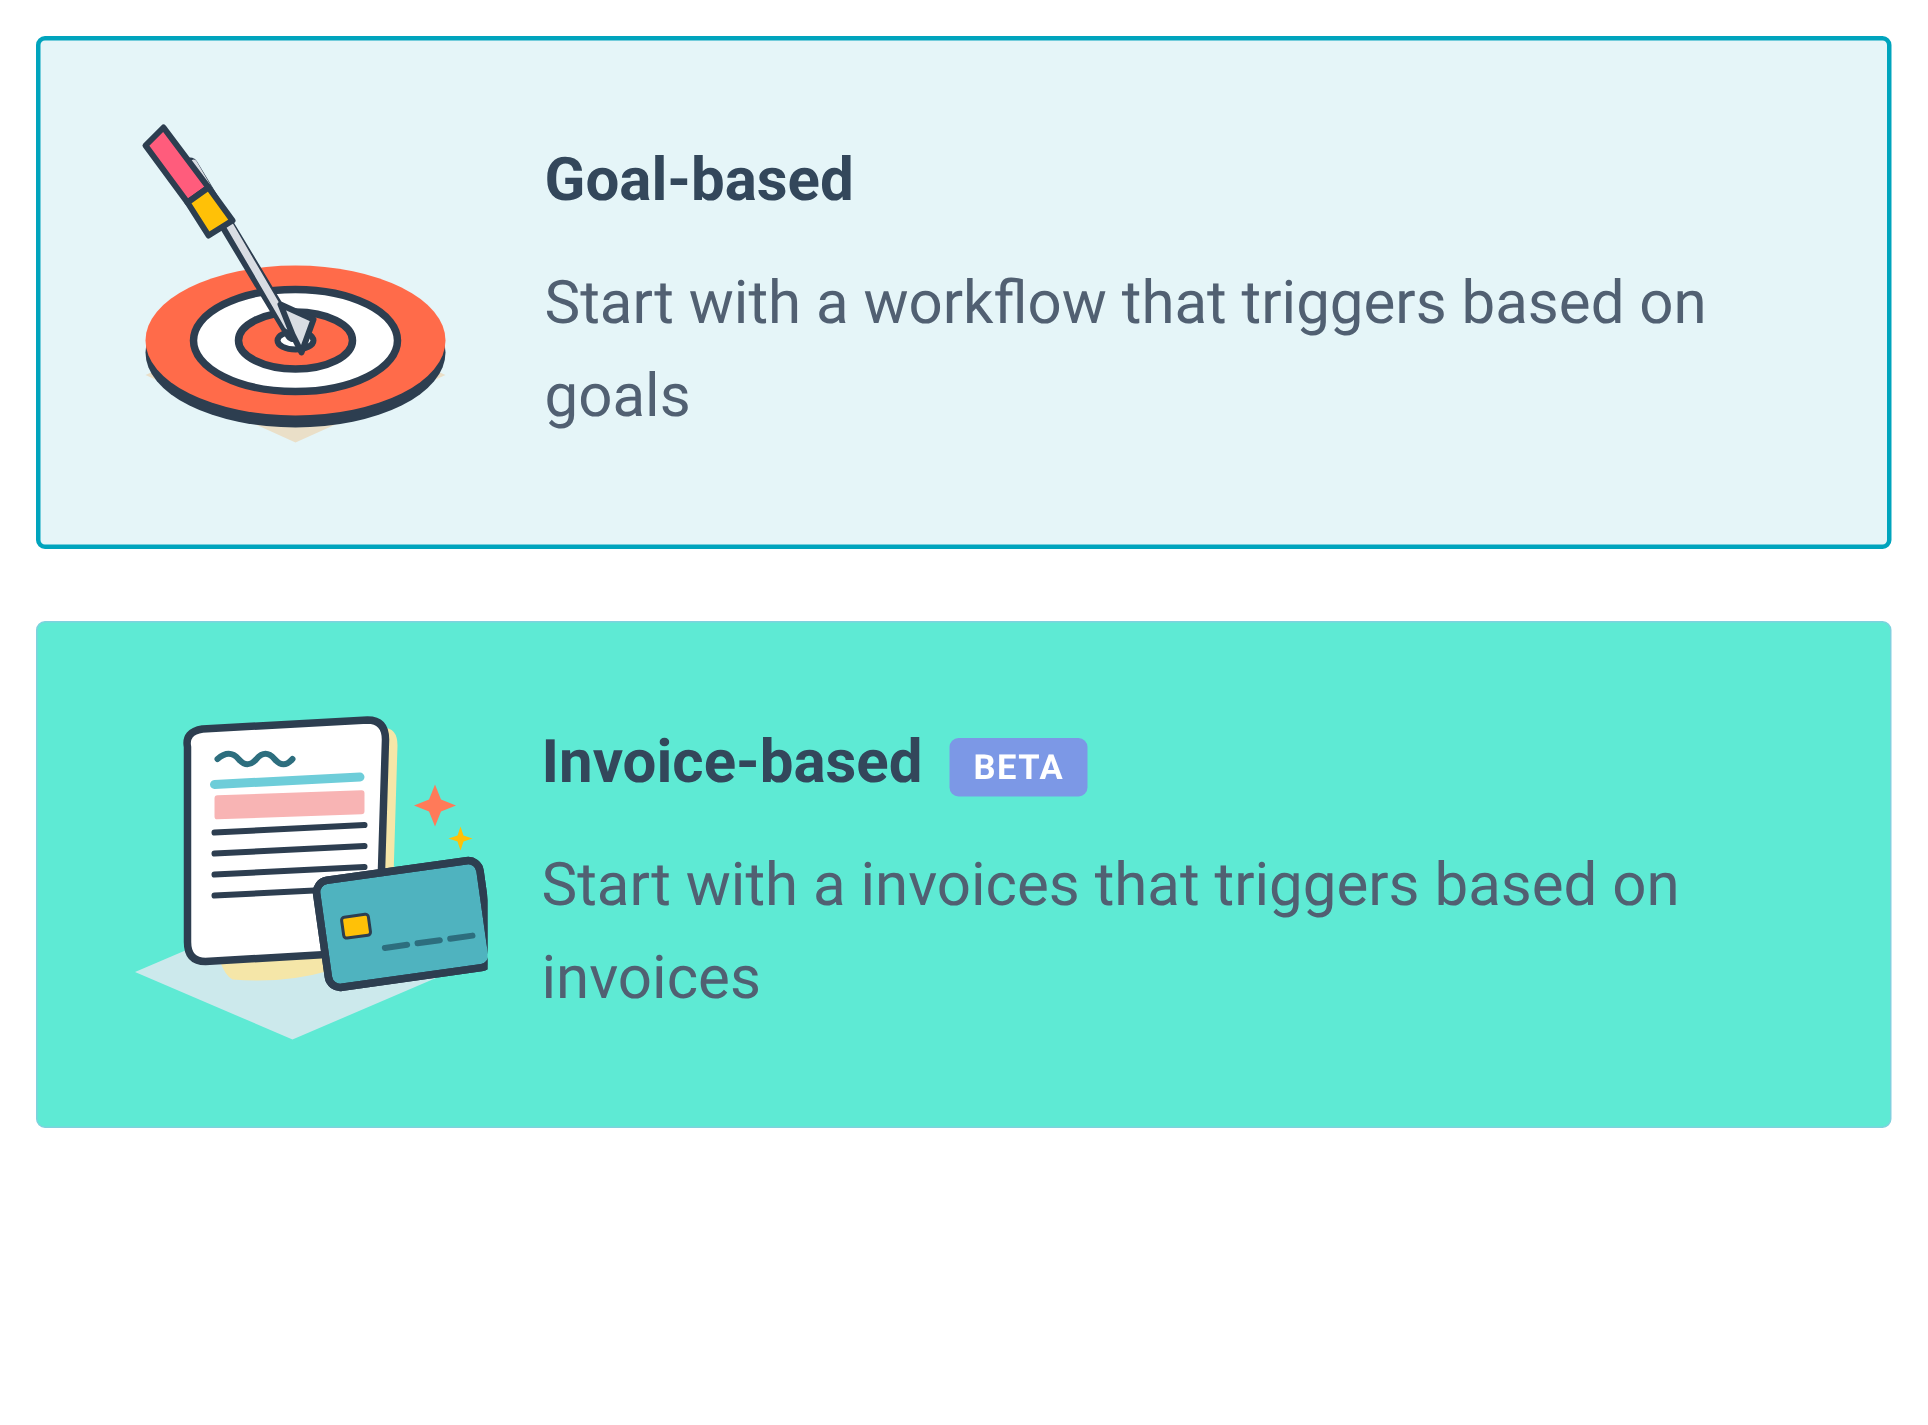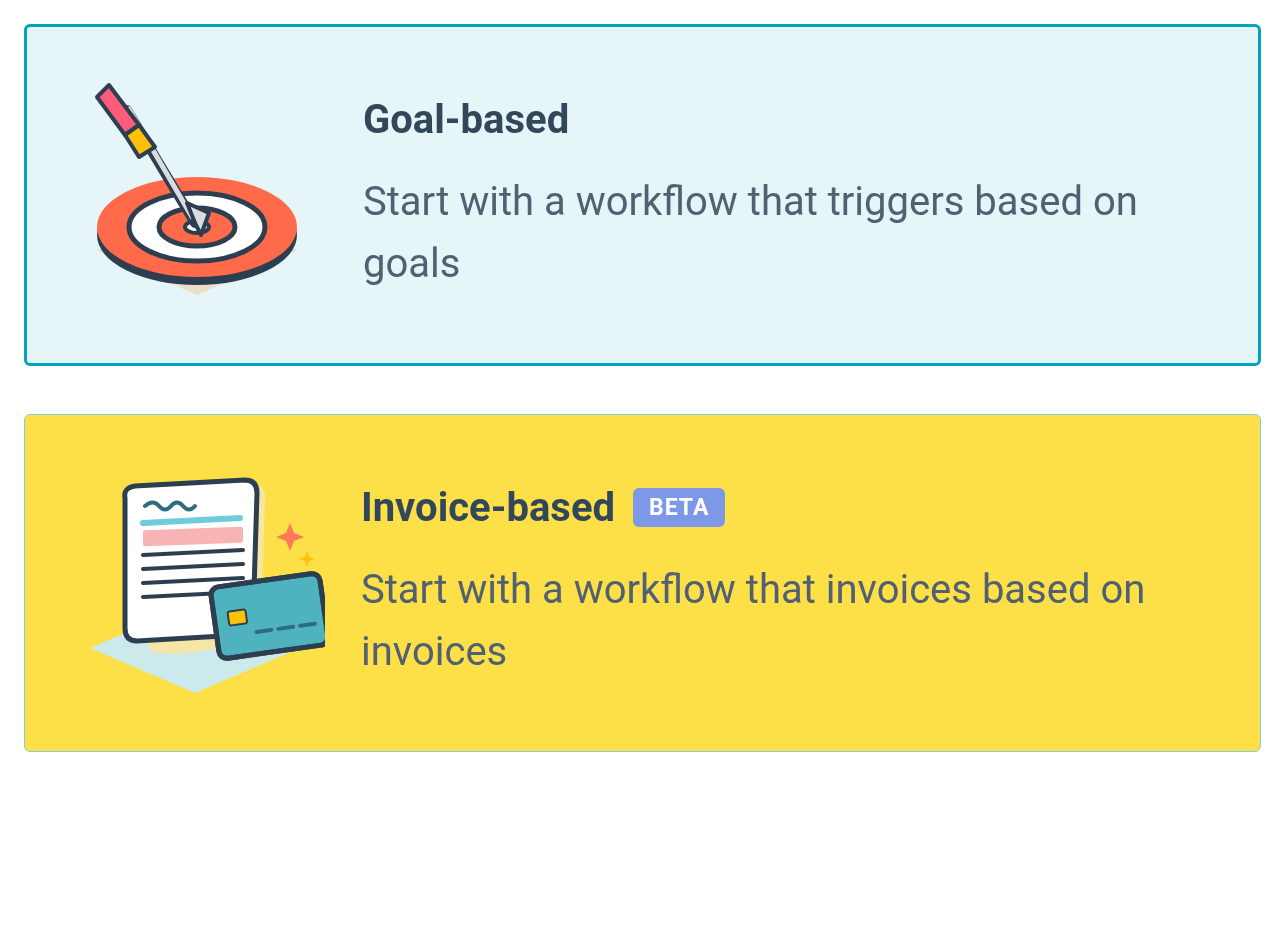--- a/index.html
+++ b/index.html
@@ -20,36 +20,36 @@
       padding: 48px 40px;
       margin-bottom: 48px;
       cursor: pointer;
       gap: 36px;
     }
     .card-selected {
       background: #e5f5f8;
       border: 3px solid #00a4bd;
     }
     .card-unselected {
-      background: #fde047;
+      background: #5eead4;
       border: 1.5px solid #7fd1de;
     }
     .icon-wrap {
       flex: 0 0 260px;
       height: 240px;
       display: flex;
       align-items: center;
       justify-content: center;
     }
     .content {
       flex: 1;
     }
     .title-row {
       display: flex;
-      align-items: center;
+      align-items: flex-end;
       gap: 18px;
       margin-bottom: 28px;
     }
     .title {
       font-size: 40px;
       font-weight: 700;
       color: #33475b;
     }
     .badge {
       background: #7c98e6;
@@ -134,15 +134,15 @@
 
       <path d="M 225 60 L 229 70 L 239 74 L 229 78 L 225 88 L 221 78 L 211 74 L 221 70 Z" fill="#ff7a59"></path>
       <path d="M 242 88 L 244 94 L 250 96 L 244 98 L 242 104 L 240 98 L 234 96 L 240 94 Z" fill="#ffc107"></path>
     </svg>
   </div>
   <div class="content">
     <div class="title-row">
       <h2 class="title">Invoice-based</h2>
       <span class="badge">BETA</span>
     </div>
-    <p class="desc">Start with a workflow that invoices based on invoices</p>
+    <p class="desc">Start with a invoices that triggers based on invoices</p>
   </div>
 </div>
 
 </body></html>

